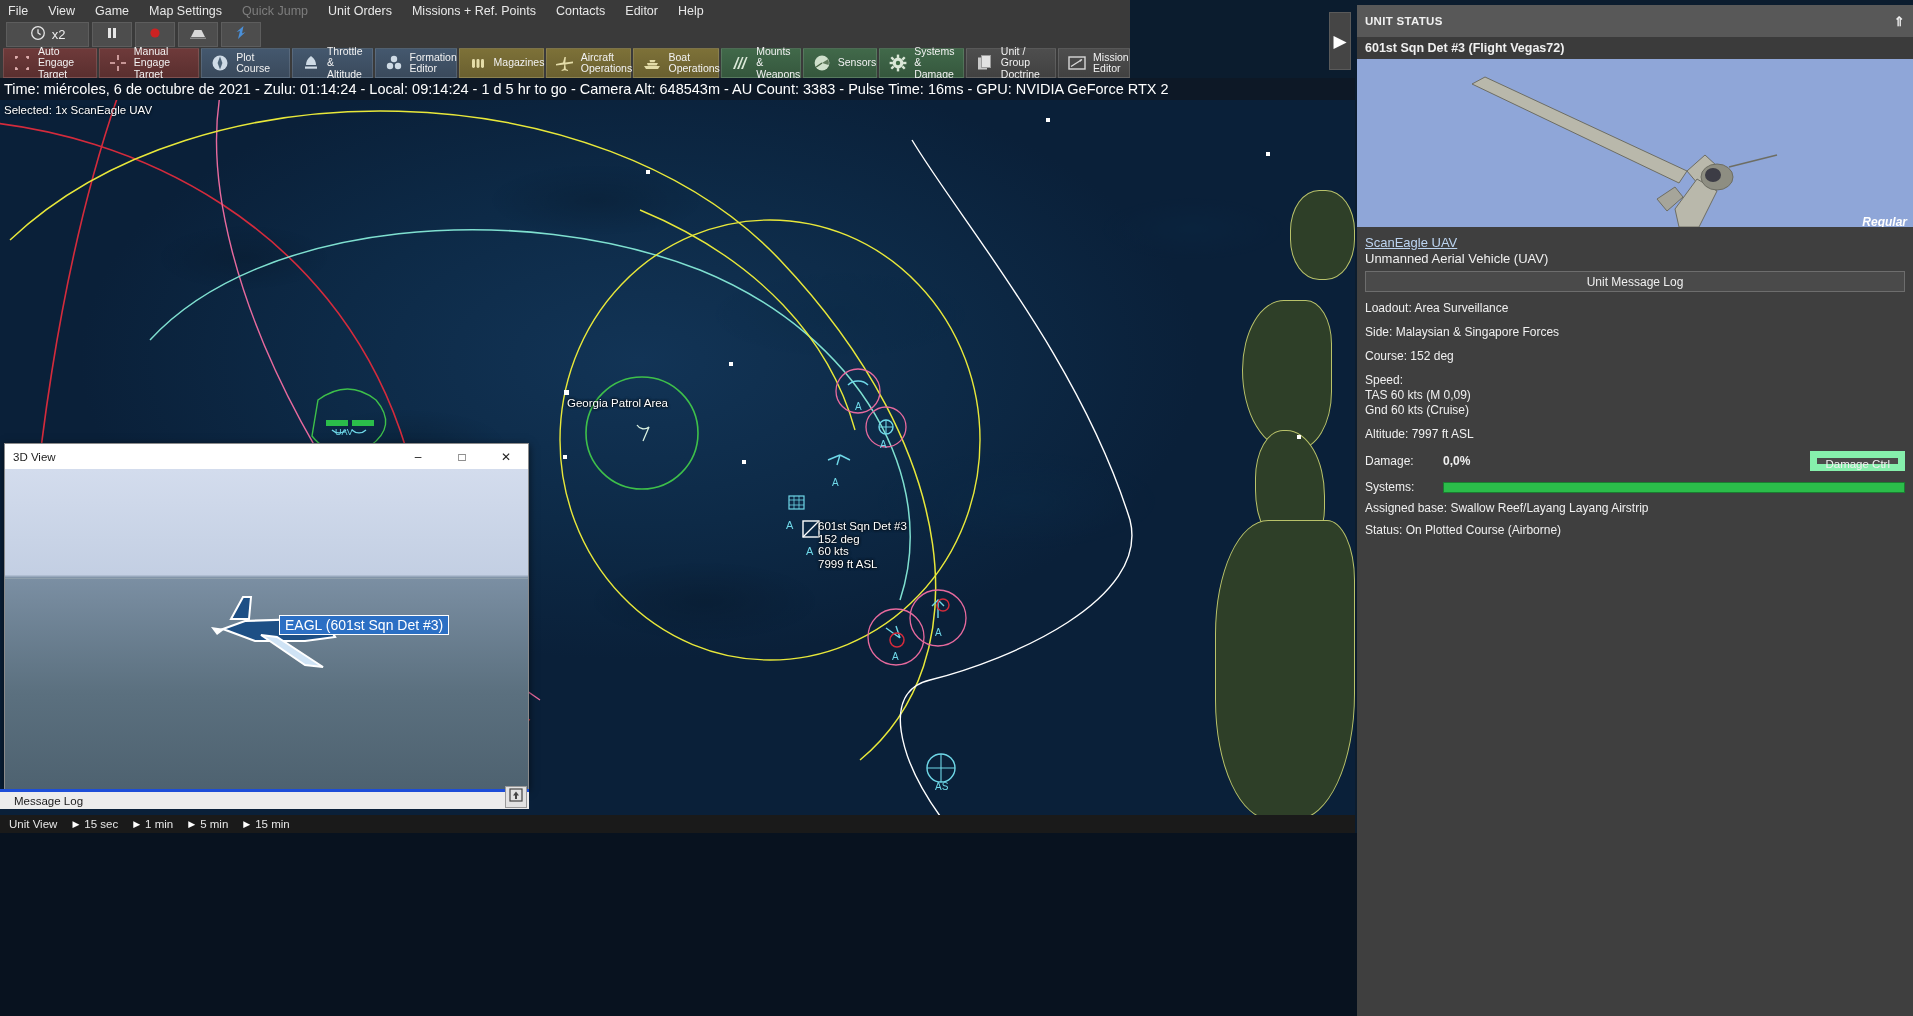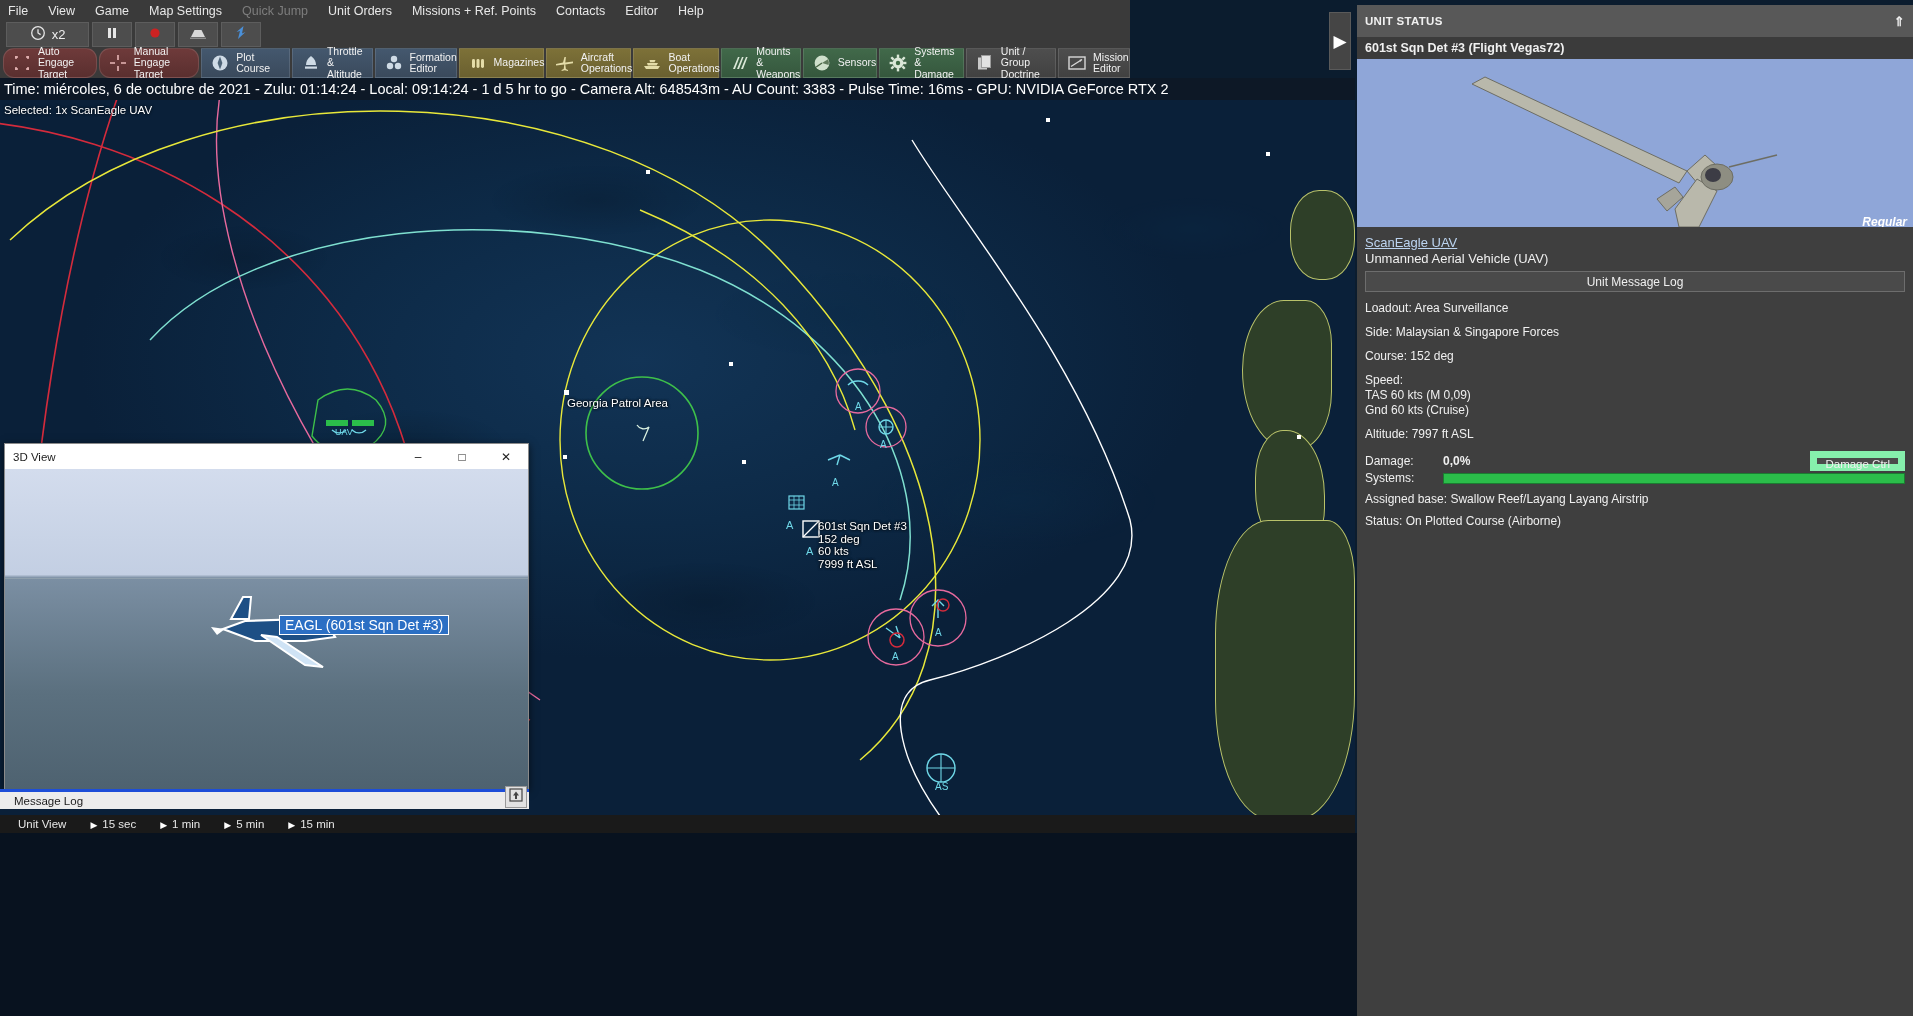--- a/index.html
+++ b/index.html
@@ -17,21 +17,21 @@
   .ctrlbar{ display:flex; align-items:center; height:27px; padding-left:6px; gap:3px; }
   .cbtn{ height:25px; background:#4d4d4d; border:1px solid #5d5d5d; display:flex;
     align-items:center; justify-content:center; gap:6px; color:#eee; font-size:13px; }
   .cbtn.wide{ width:83px; }
   .cbtn.sq{ width:40px; }
 
   .toolrow{ display:flex; align-items:stretch; height:30px; padding-left:3px; gap:2px; }
   .tbtn{ display:flex; align-items:center; gap:6px; padding:0 8px; min-width:60px;
     color:#f2f2f2; font-size:10.5px; line-height:11.5px; border:1px solid rgba(255,255,255,.12); }
   .tbtn .lbl{ white-space:pre-line; }
-  .tbtn.red{ background:linear-gradient(#6e3a3a,#5a2f2f);border-radius:11px; }
+  .tbtn.red{ background:linear-gradient(#6e3a3a,#5a2f2f); }
   .tbtn.blue{ background:linear-gradient(#44586e,#3a4a5c); }
   .tbtn.gold{ background:linear-gradient(#7d7138,#6a6030); }
   .tbtn.green{ background:linear-gradient(#41694a,#35573d); }
   .tbtn.grey{ background:linear-gradient(#4e4e4e,#414141); }
   .ticon{ width:20px; height:20px; flex:0 0 20px; display:flex; align-items:center;
     justify-content:center; }
   .ticon svg{ display:block; }
 
   .rightpanel-toggle{ position:absolute; left:1329px; top:12px; width:22px; height:58px;
     background:#454545; border:1px solid #5a5a5a; display:flex; align-items:center;
@@ -89,21 +89,21 @@
   
   .msglog{ position:absolute; left:0; top:789px; width:529px; height:20px;
     background:#ececec; border-top:3px solid #1d4ed8; color:#1c1c1c; font-size:11.5px;
     display:flex; align-items:center; padding-left:14px; }
   .msglog-btn{ position:absolute; left:505px; top:786px; width:22px; height:22px;
     background:#e2e2e2; border:1px solid #999; display:flex; align-items:center;
     justify-content:center; }
 
   .bottombar{ position:absolute; left:0; top:815px; width:1355px; height:18px;
     background:#1a1a1a; color:#e6e6e6; font-size:11.5px; display:flex; align-items:center; }
-  .bottombar .seg{ display:flex; align-items:flex-end; padding:0 6px 0 18px; }
+  .bottombar .seg{ display:flex; align-items:center; padding:0 6px 0 9px; }
   .bottombar .arw{ color:#ffffff; font-size:9px; margin-right:5px; }
 
   .taskstrip{ position:absolute; left:0; top:833px; width:1913px; height:183px;
     background:#08121f; }
 
   
   .unitpanel{ position:absolute; left:1357px; top:5px; width:556px; height:1011px;
     background:#3f3f3f; color:#f0f0f0; font-size:12px; }
   .up-header{ height:20px; background:#585858; display:flex; align-items:center;
     padding:16px 8px; font-size:11.5px; font-weight:bold; letter-spacing:.3px; }
@@ -119,21 +119,21 @@
   .up-type{ font-size:13px; margin-top:1px; }
   .up-btn{ display:block; width:100%; height:21px; margin-top:5px; background:#4a4a4a;
     border:1px solid #6d6d6d; color:#f0f0f0; font-size:12px; }
   .up-row{ margin-top:9px; font-size:12px; line-height:15px; }
   .up-row.tight{ margin-top:7px; }
   .dmgrow{ display:flex; align-items:center; gap:10px; margin-top:9px; }
   .dmgrow .k{ width:68px; }
   .dmgrow .v{ font-weight:bold; width:60px; }
   .dmgbtn{ margin-left:auto; height:20px; padding:0 8px; background:#4a4a4a;
     border:7px solid #86efac; color:#f0f0f0; font-size:11.5px; }
-  .sysrow{ display:flex; align-items:center; gap:10px; }
+  .sysrow{ display:flex; align-items:center; gap:10px; margin-top:9px; }
   .sysrow .k{ width:68px; }
   .sysbar{ flex:1; height:11px; background:#2bbd4a; border:1px solid #1b7c31; }
   .collapse{ font-size:13px; }
 </style>
 </head>
 <body>
 
 <div id="app">
 
   <div class="topchrome">

